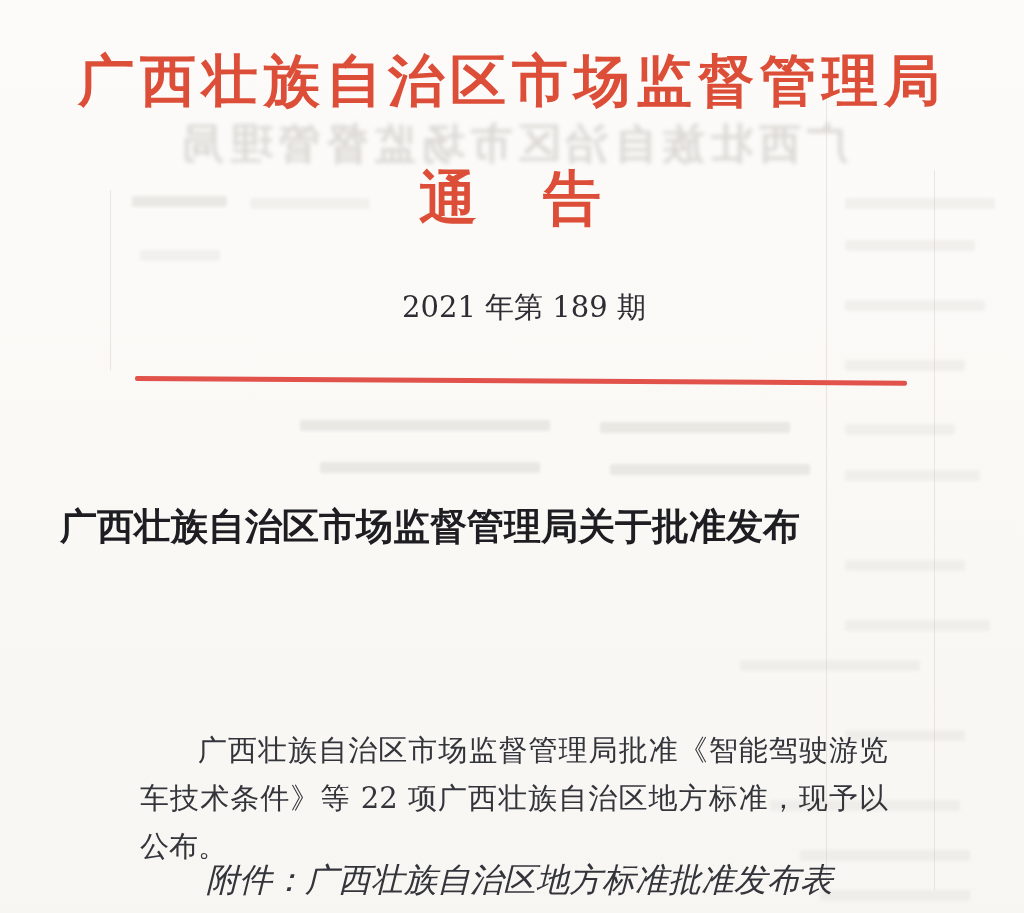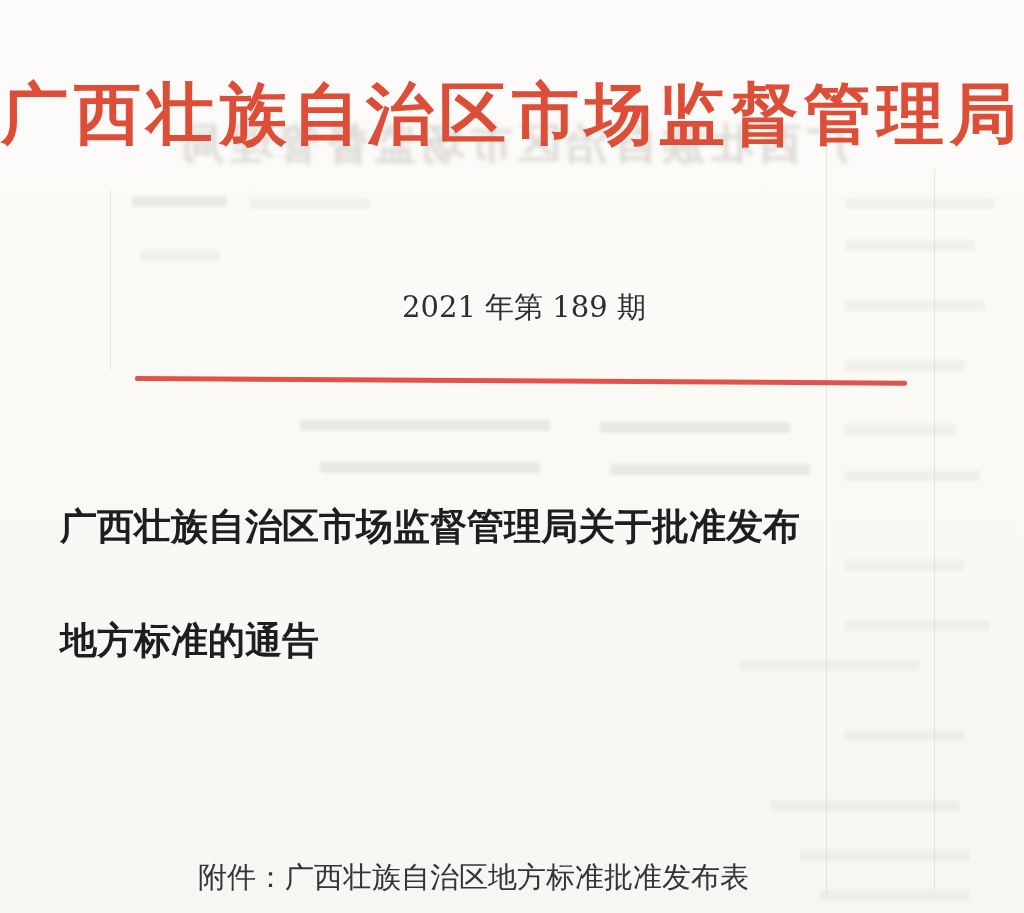--- a/index.html
+++ b/index.html
@@ -54,25 +54,25 @@
     background: #c9c5be;
     opacity: 0.32;
     filter: blur(1.6px);
     border-radius: 2px;
   }
   .bleed-bar.light { opacity: 0.18; }
 
   
   .org-title {
     position: absolute;
-    top: 69px;
+    top: 44px;
     left: 0;
     width: 100%;
     text-align: center;
-    font-size: 67px;
+    font-size: 56px;
     font-weight: bold;
     letter-spacing: 6px;
     color: #dd4e39;
     white-space: pre;
   }
   .doc-type {
     position: absolute;
     top: 160px;
     left: 0;
     width: 100%;
@@ -125,24 +125,25 @@
     line-height: 48px;
     color: #34343b;
     text-indent: 2em;
     text-align: justify;
   }
   .attachment-line {
     position: absolute;
     top: 858px;
     left: 140px;
     width: 780px;
-    font-size: 29px;
+    font-size: 33px;
     color: #34343b;
     text-indent: 2em;
     white-space: pre;
+    font-style: italic;
   }
 </style>
 </head>
 <body>
 
 <div class="page">
 
   <div class="bleed-layer">
     <div class="bleed-text">广西壮族自治区市场监督管理局</div>
 
@@ -167,23 +168,25 @@
     <div class="bleed-bar light" style="left:845px; top:620px; width:145px;"></div>
     <div class="bleed-bar light" style="left:740px; top:660px; width:180px;"></div>
     <div class="bleed-bar light" style="left:845px; top:730px; width:120px;"></div>
     <div class="bleed-bar light" style="left:770px; top:800px; width:190px;"></div>
     <div class="bleed-bar light" style="left:800px; top:850px; width:170px;"></div>
     <div class="bleed-bar light" style="left:820px; top:890px; width:150px;"></div>
   </div>
 
   <div class="org-title">广西壮族自治区市场监督管理局</div>
 
+  <div class="doc-type">通　告</div>
 
   <div class="issue-line">2021 年第 189 期</div>
 
   <div class="red-rule"></div>
 
-  <div class="main-heading"><span>广西壮族自治区市场监督管理局关于批准发布</span><br><br><span>地方标准的通告</span></div>
+  <div class="main-heading"><span>广西壮族自治区市场监督管理局关于批准发布</span><br><br></div>
 
+  <div class="body-paragraph">广西壮族自治区市场监督管理局批准《智能驾驶游览车技术条件》等 22 项广西壮族自治区地方标准，现予以公布。</div>
 
   <div class="attachment-line">附件：广西壮族自治区地方标准批准发布表</div>
 
 </div>
 
 </body></html>

